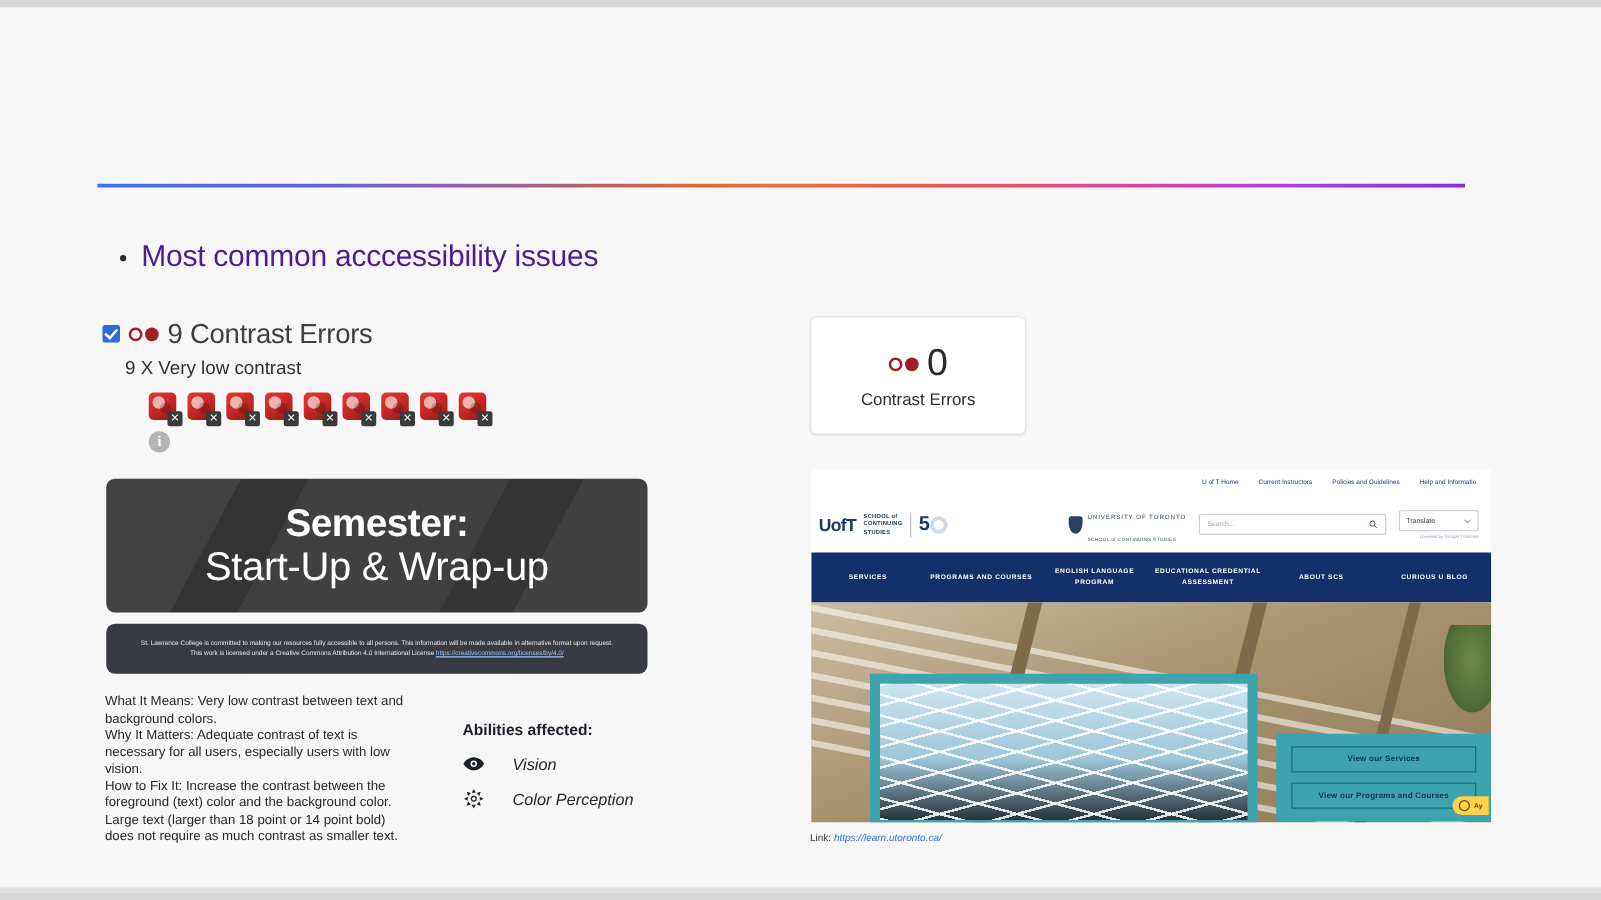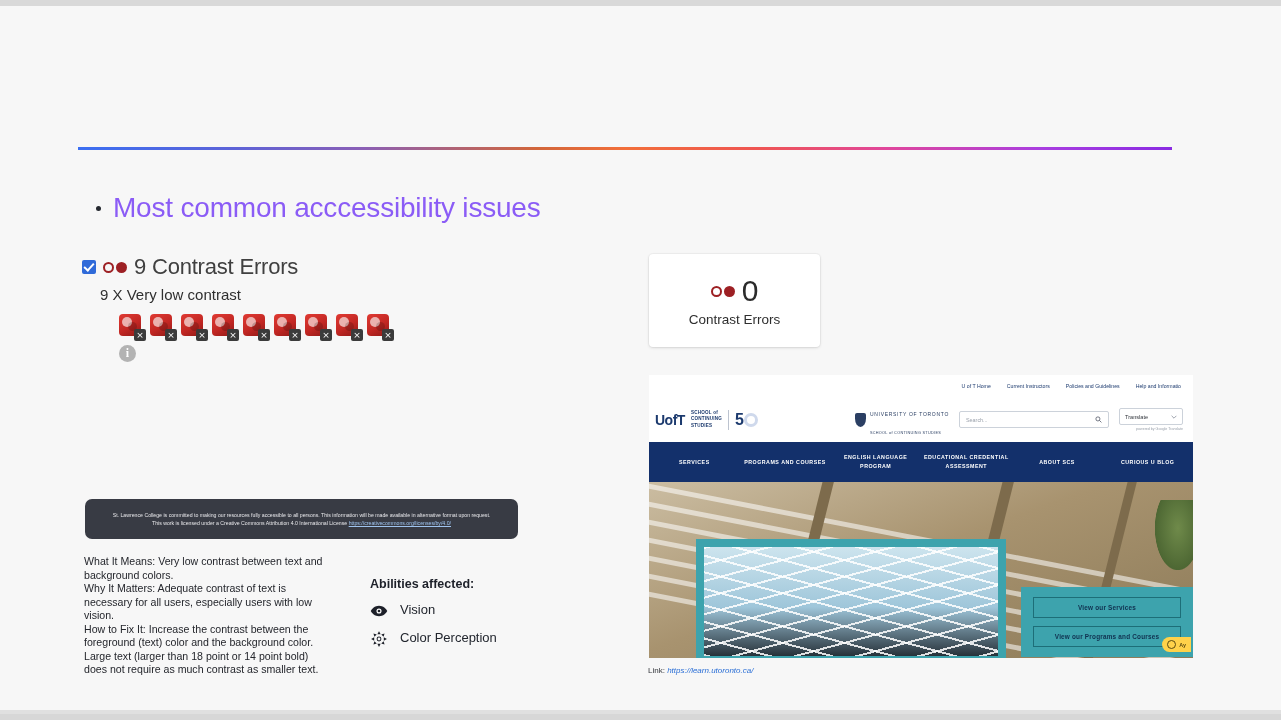--- a/index.html
+++ b/index.html
@@ -26,21 +26,21 @@
   }
   .rule {
     position: absolute; left: 78px; top: 141px; width: 1094px; height: 3px;
     background: linear-gradient(90deg,#3b6ff2 0%, #5c63d8 14%, #8a5fb6 26%,
       #d2663a 42%, #f26f3a 50%, #ef5552 62%, #e0469c 74%, #a93ee0 88%, #8a2be2 100%);
   }
 
   
   .bullet-row { position: absolute; left: 96px; top: 186px; display: flex; align-items: center; gap: 12px; }
   .bullet-dot { width: 5px; height: 5px; border-radius: 50%; background: #24282f; }
-  .bullet-text { font-size: 28px; color: #8b5cf6; letter-spacing: -0.2px; }
+  .bullet-text { font-size: 24px; color: #4c1d95; letter-spacing: -0.2px; }
 
   
   .report { position: absolute; left: 82px; top: 248px; width: 440px; }
   .err-head { display: flex; align-items: center; gap: 7px; }
   .chk {
     width: 14px; height: 14px; border-radius: 2px; background: #2f6ad9;
     position: relative; flex: none;
   }
   .chk:after {
     content: ""; position: absolute; left: 4px; top: 1px;
@@ -98,21 +98,21 @@
   .license a { color: #9fc4ef; }
 
   
   .explain { position: absolute; left: 84px; top: 549px; width: 250px; font-size: 10.6px; line-height: 1.28; color: #24262c; }
   .explain b { font-weight: 400; }
   .explain p { margin-bottom: 0; }
 
   
   .abilities { position: absolute; left: 370px; top: 571px; width: 200px; }
   .ab-title { font-size: 12.5px; font-weight: 700; color: #1d2029; margin-bottom: 11px; }
-  .ab-row { display: flex; gap: 12px; margin-bottom: 10px; }
+  .ab-row { display: flex; align-items: center; gap: 22px; margin-bottom: 10px; font-style: italic; }
   .ab-label { font-size: 13px; color: #22262e; }
   .ico { width: 18px; height: 18px; flex: none; display: block; }
 
   
   .card {
     position: absolute; left: 649px; top: 248px; width: 171px; height: 93px;
     background: #fff; border-radius: 4px;
     box-shadow: 0 1px 3px rgba(0,0,0,.12), 0 0 0 1px rgba(0,0,0,.03);
     display: flex; flex-direction: column; align-items: center; justify-content: center;
   }
@@ -262,20 +262,24 @@
         </div>
         <div class="tile">
           <span class="inner"></span>
           <span class="shadow"></span>
           <span class="badge">×</span>
         </div>
         <div class="info-ic">i</div>
       </div>
   </div>
 
+  <div class="banner">
+    <span class="sem-1">Semester:</span>
+    <span class="sem-2">Start-Up &amp; Wrap-up</span>
+  </div>
 
   <div class="license">
     <p>St. Lawrence College is committed to making our resources fully accessible to all persons.  This information will be made available in alternative format upon request.</p>
     <p><span>This work is licensed under a Creative Commons Attribution 4.0 International License </span><a href="#">https://creativecommons.org/licenses/by/4.0/</a></p>
   </div>
 
   <div class="explain" id="explain">
       <p><b>What It Means:</b> Very low contrast between text and background colors.</p>
       <p><b>Why It Matters:</b> Adequate contrast of text is necessary for all users, especially users with low vision.</p>
       <p><b>How to Fix It:</b> Increase the contrast between the foreground (text) color and the background color. Large text (larger than 18 point or 14 point bold) does not require as much contrast as smaller text.</p>

